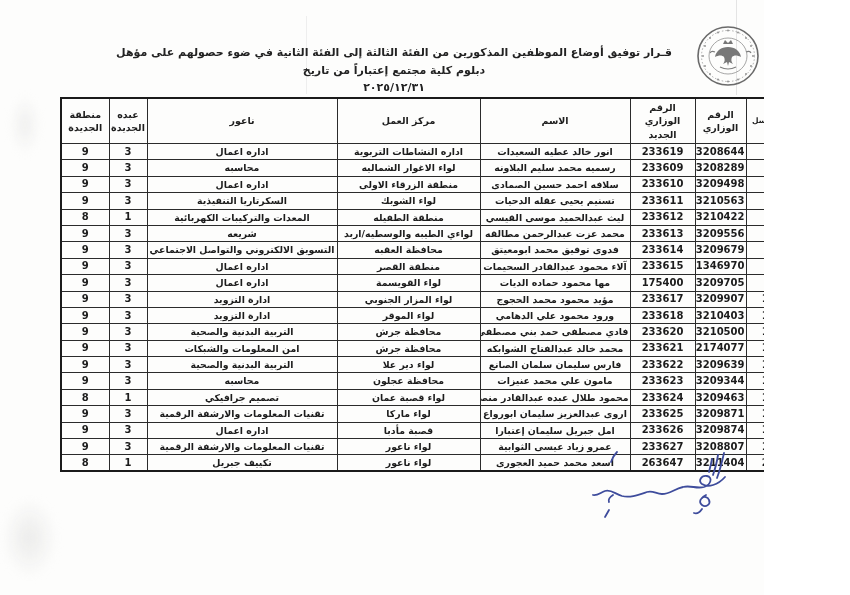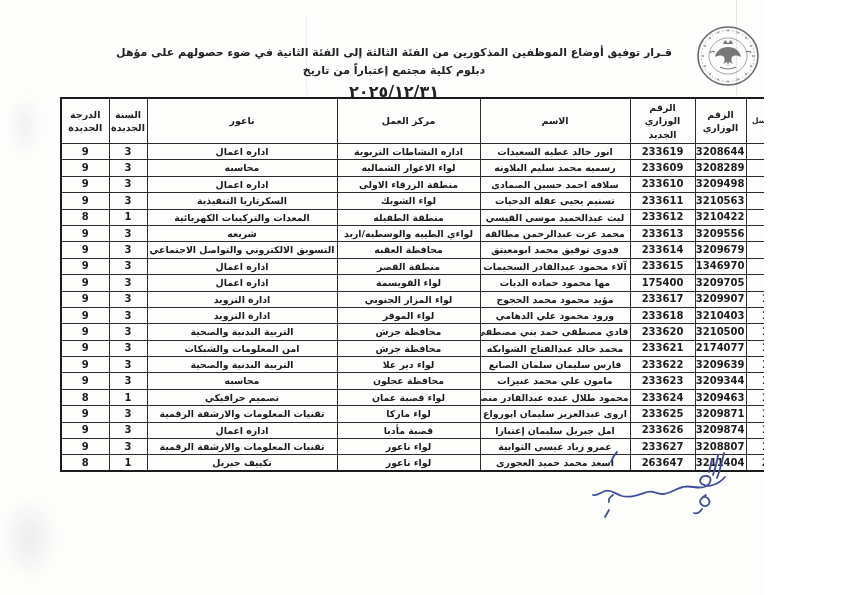--- a/index.html
+++ b/index.html
@@ -19,21 +19,21 @@
 
   
   .seal{position:absolute;left:693px;top:22px;width:70px;height:68px;}
 
   
   .title-wrap{
     position:absolute;top:44px;left:108px;width:572px;
     direction:rtl;text-align:center;font-weight:bold;
     font-size:11px;line-height:1.6;color:#222;
   }
-  .title-date{font-size:16px;letter-spacing:1px;direction:ltr;unicode-bidi:bidi-override;display:inline-block;}
+  .title-date{font-size:11px;letter-spacing:1px;direction:ltr;unicode-bidi:bidi-override;display:inline-block;}
 
   
   table.records{
     position:absolute;left:60px;top:97px;width:731px;
     border-collapse:collapse;table-layout:fixed;direction:rtl;
     border:2px solid #1b1b1b;
   }
   table.records th,table.records td{
     border:1px solid #2b2b2b;text-align:center;vertical-align:middle;
     font-weight:bold;padding:0 1px;overflow:hidden;white-space:nowrap;
@@ -125,23 +125,23 @@
     <thead>
         <tr>
           <th class="k-serial">التسلسل</th>
           <th class="k-ministry_no">الرقم
 الوزاري</th>
           <th class="k-new_ministry_no">الرقم الوزاري
 الجديد</th>
           <th class="k-name">الاسم</th>
           <th class="k-work_center">مركز العمل</th>
           <th class="k-specialization">ناعور</th>
-          <th class="k-new_year">السنة
+          <th class="k-new_year">عبده
 الجديدة</th>
-          <th class="k-new_grade">الدرجة
+          <th class="k-new_grade">منطقة
 الجديدة</th>
         </tr>
       </thead>
     <tbody>
         <tr>
           <td class="k-serial">1</td>
           <td class="k-ministry_no">3208644</td>
           <td class="k-new_ministry_no">233619</td>
           <td class="k-name">انور خالد عطيه السعيدات</td>
           <td class="k-work_center">اداره النشاطات التربوية</td>

